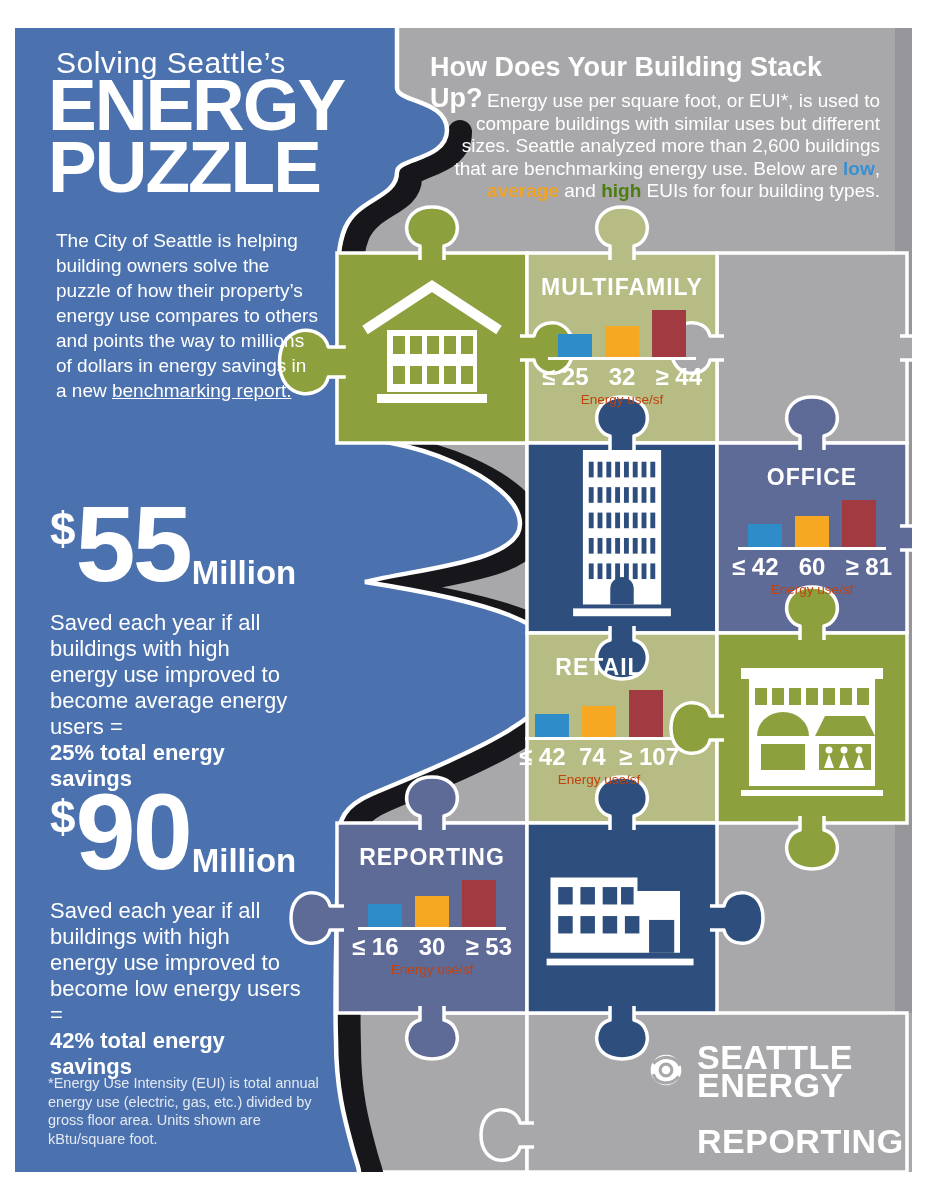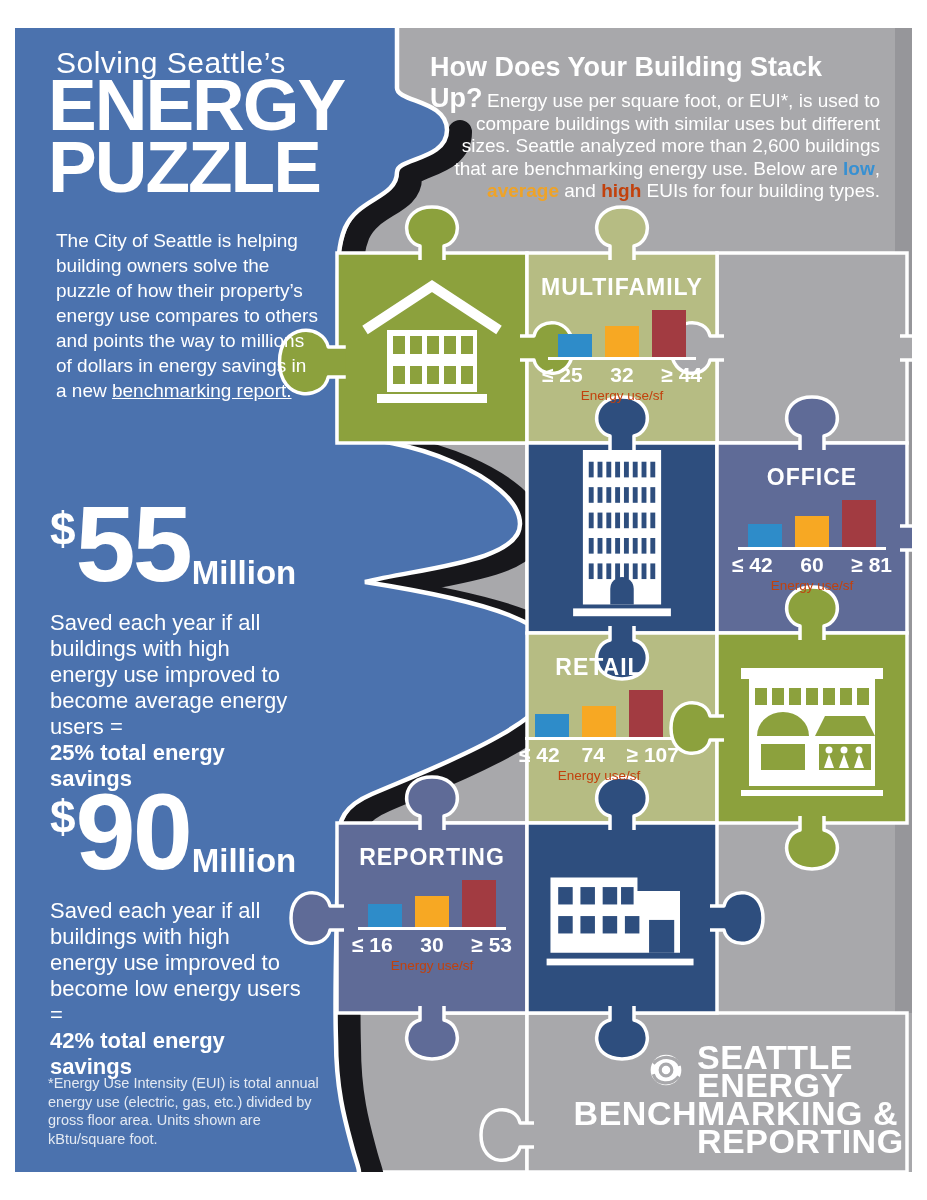--- a/index.html
+++ b/index.html
@@ -22,32 +22,32 @@
   .unit{font-size:33px;font-weight:bold;align-self:flex-end;margin-bottom:6px;margin-left:2px;}
   .sav-body{font-size:22px;line-height:26px;margin-top:12px;width:252px;}
   .sav-high{font-weight:bold;}
   .footnote{left:48px;top:1074px;width:288px;font-size:14.5px;line-height:18.5px;color:#e3e9f2;}
 
   
   .hdr-title{left:430px;top:52px;width:452px;text-align:left;font-size:27px;font-weight:bold;}
   .hdr-body{left:430px;top:90px;width:450px;text-align:right;font-size:19px;line-height:22.5px;}
   .hdr-body .low{color:#3790d2;font-weight:bold;}
   .hdr-body .avg{color:#efa327;font-weight:bold;}
-  .hdr-body .high{color:#c2410c;font-weight:bold;}
+  .hdr-body .high{color:#4d7c0f;font-weight:bold;}
 
   
   .piece-chart{width:190px;height:190px;display:flex;flex-direction:column;align-items:center;}
   .pc-title{margin-top:21px;font-size:23px;font-weight:bold;letter-spacing:1px;}
   .pc-bars{display:flex;align-items:flex-end;gap:13px;height:47px;margin-top:9px;}
   .bar{width:34px;}
   .bar.low{height:23px;background:#2e8cc9;}
   .bar.avg{height:31px;background:#f7a823;}
   .bar.high{height:47px;background:#a23b41;}
   .pc-axis{width:148px;height:3px;background:#ffffff;}
-  .pc-labels{display:flex;justify-content:space-between;width:160px;font-size:21px;font-weight:bold;margin-top:3px;}
+  .pc-labels{display:flex;justify-content:space-between;width:160px;font-size:24px;font-weight:bold;margin-top:3px;}
   .pc-caption{font-size:13.5px;margin-top:1px;color:#c2410c;}
 
   .icon-cell{width:190px;height:190px;display:flex;align-items:center;justify-content:center;}
 
   
   .logo-line{position:absolute;font-weight:bold;font-size:34px;letter-spacing:0.5px;line-height:28px;white-space:nowrap;}
   .hang{position:absolute;right:100%;}
 </style>
 </head>
 <body>
@@ -347,16 +347,15 @@
   <div class="abs" style="left:648px;top:1052px;width:36px;height:36px;">
     <svg width="36" height="36" viewBox="0 0 34 34">
       <circle cx="17" cy="17" r="14.5" fill="#ffffff"></circle>
       <path d="M5,11 C13,2 27,4 30,13" stroke="#a8a8ab" stroke-width="3" fill="none"></path>
       <path d="M29,23 C22,32 8,31 5,21" stroke="#a8a8ab" stroke-width="3" fill="none"></path>
       <circle cx="17" cy="17" r="5.5" fill="#ffffff" stroke="#a8a8ab" stroke-width="3"></circle>
     </svg>
   </div>
   <div class="logo-line" style="left:697px;top:1043px;">SEATTLE</div>
   <div class="logo-line" style="left:697px;top:1071px;">ENERGY</div>
-  <div class="logo-line" style="left:697px;top:1099px;"><span class="hang">BENCH</span><span>MARKING &amp;</span></div>
   <div class="logo-line" style="left:697px;top:1127px;">REPORTING</div>
 
 </div>
 
 </body></html>

